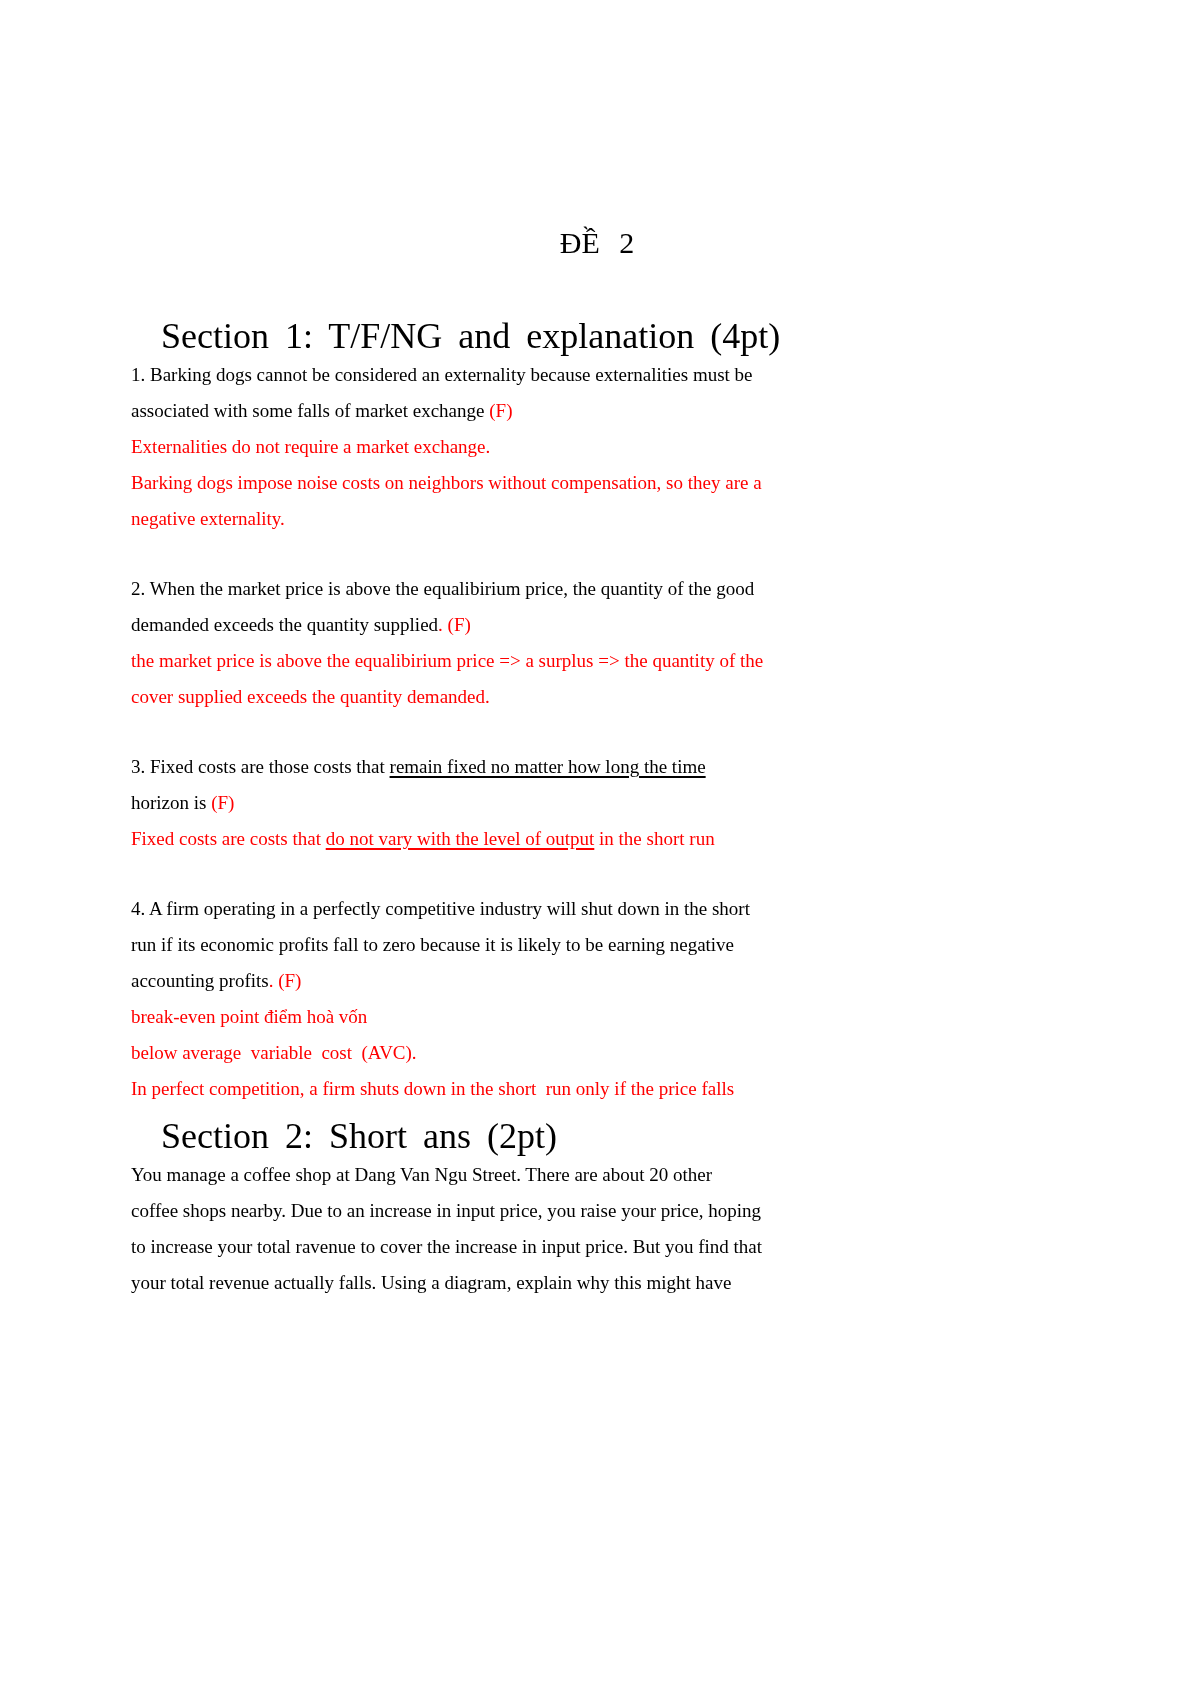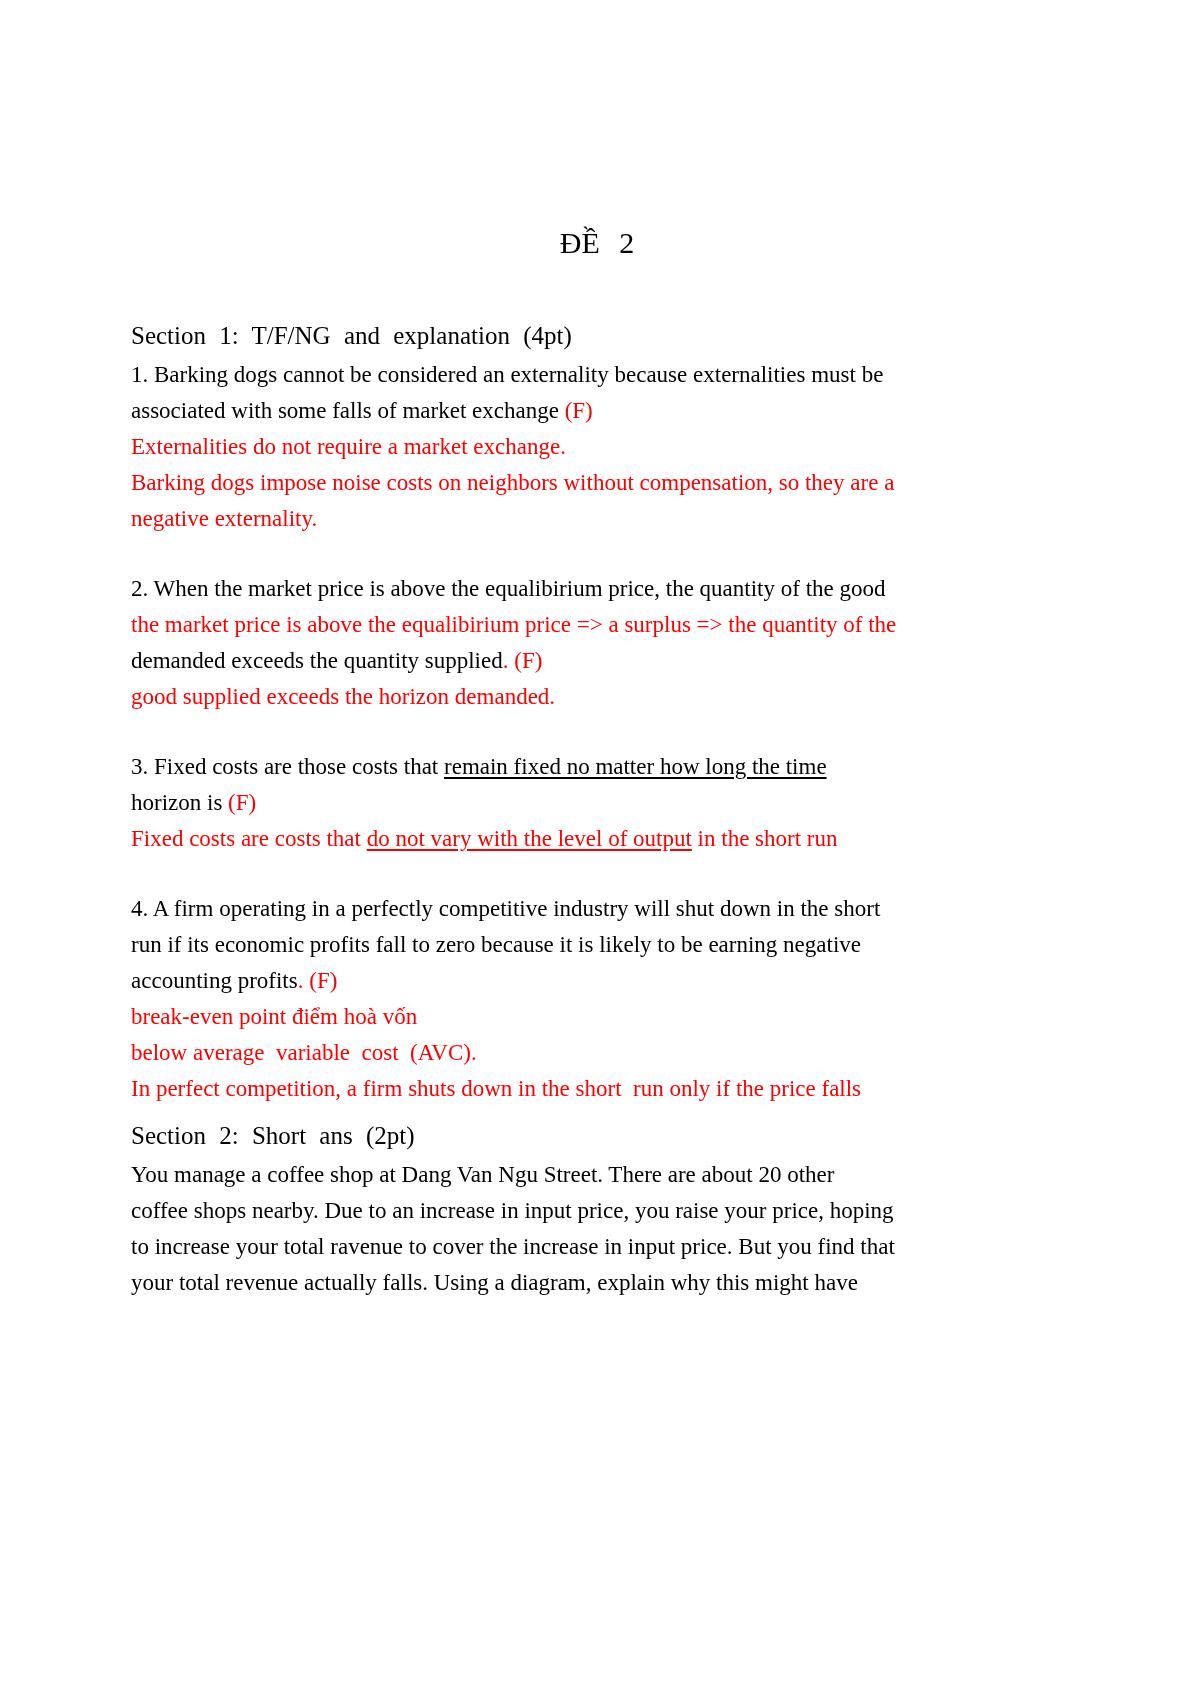--- a/index.html
+++ b/index.html
@@ -23,31 +23,32 @@
     width: 932px;
   }
   .block-title {
     text-align: center;
     font-size: 30px;
     line-height: 45px;
     word-spacing: 12px;
     white-space: pre;
   }
   .block-heading {
-    font-size: 25px;
+    font-size: 36px;
     line-height: 42px;
     word-spacing: 7px;
     margin-top: 8px;
     white-space: pre;
+    margin-left: 30px;
   }
   [data-name="section-1-heading"] {
     margin-top: 50px;
   }
   .block-line {
-    font-size: 23px;
+    font-size: 19px;
     line-height: 36px;
     white-space: pre;
   }
   .block-blank {
     height: 34px;
   }
   .red {
     color: var(--answer-red, #ff0000);
   }
   .u {
@@ -71,23 +72,23 @@
   <div class="doc" data-name="document-body">
       <div class="block-title" data-name="document-title"><span data-name="document-text-segment">ĐỀ 2</span></div>
       <div class="block-heading" data-name="section-1-heading"><span data-name="document-text-segment">Section 1: T/F/NG and explanation (4pt)</span></div>
       <div class="block-line" data-name="q1-statement-line-1"><span data-name="document-text-segment">1. Barking dogs cannot be considered an externality because externalities must be</span></div>
       <div class="block-line" data-name="q1-statement-line-2"><span data-name="document-text-segment">associated with some falls of market exchange </span><span class="red" data-name="answer-text-segment">(F)</span></div>
       <div class="block-line" data-name="q1-answer-line-1"><span class="red" data-name="answer-text-segment">Externalities do not require a market exchange.</span></div>
       <div class="block-line" data-name="q1-answer-line-2"><span class="red" data-name="answer-text-segment">Barking dogs impose noise costs on neighbors without compensation, so they are a</span></div>
       <div class="block-line" data-name="q1-answer-line-3"><span class="red" data-name="answer-text-segment">negative externality.</span></div>
       <div class="block-blank" data-name="blank-line"></div>
       <div class="block-line" data-name="q2-statement-line-1"><span data-name="document-text-segment">2. When the market price is above the equalibirium price, the quantity of the good</span></div>
+      <div class="block-line" data-name="q2-statement-line-2"><span data-name="document-text-segment">demanded exceeds the quantity supplied</span><span class="red" data-name="answer-text-segment">. (F)</span></div>
       <div class="block-line" data-name="q2-answer-line-1"><span class="red" data-name="answer-text-segment">the market price is above the equalibirium price =&gt; a surplus =&gt; the quantity of the</span></div>
-      <div class="block-line" data-name="q2-statement-line-2"><span data-name="document-text-segment">demanded exceeds the quantity supplied</span><span class="red" data-name="answer-text-segment">. (F)</span></div>
-      <div class="block-line" data-name="q2-answer-line-2"><span class="red" data-name="answer-text-segment">good supplied exceeds the horizon demanded.</span></div>
+      <div class="block-line" data-name="q2-answer-line-2"><span class="red" data-name="answer-text-segment">cover supplied exceeds the quantity demanded.</span></div>
       <div class="block-blank" data-name="blank-line"></div>
       <div class="block-line" data-name="q3-statement-line-1"><span data-name="document-text-segment">3. Fixed costs are those costs that </span><span class="u" data-name="document-text-segment">remain fixed no matter how long the time</span></div>
       <div class="block-line" data-name="q3-statement-line-2"><span data-name="document-text-segment">horizon is </span><span class="red" data-name="answer-text-segment">(F)</span></div>
       <div class="block-line" data-name="q3-answer-line-1"><span class="red" data-name="answer-text-segment">Fixed costs are costs that </span><span class="red u" data-name="answer-text-segment">do not vary with the level of output</span><span class="red" data-name="answer-text-segment"> in the short run</span></div>
       <div class="block-blank" data-name="blank-line"></div>
       <div class="block-line" data-name="q4-statement-line-1"><span data-name="document-text-segment">4. A firm operating in a perfectly competitive industry will shut down in the short</span></div>
       <div class="block-line" data-name="q4-statement-line-2"><span data-name="document-text-segment">run if its economic profits fall to zero because it is likely to be earning negative</span></div>
       <div class="block-line" data-name="q4-statement-line-3"><span data-name="document-text-segment">accounting profits</span><span class="red" data-name="answer-text-segment">. (F)</span></div>
       <div class="block-line" data-name="q4-answer-line-1"><span class="red" data-name="answer-text-segment">break-even point điểm hoà vốn</span></div>
       <div class="block-line" data-name="q4-answer-line-3"><span class="red" data-name="answer-text-segment">below average  variable  cost  (AVC).</span></div>

